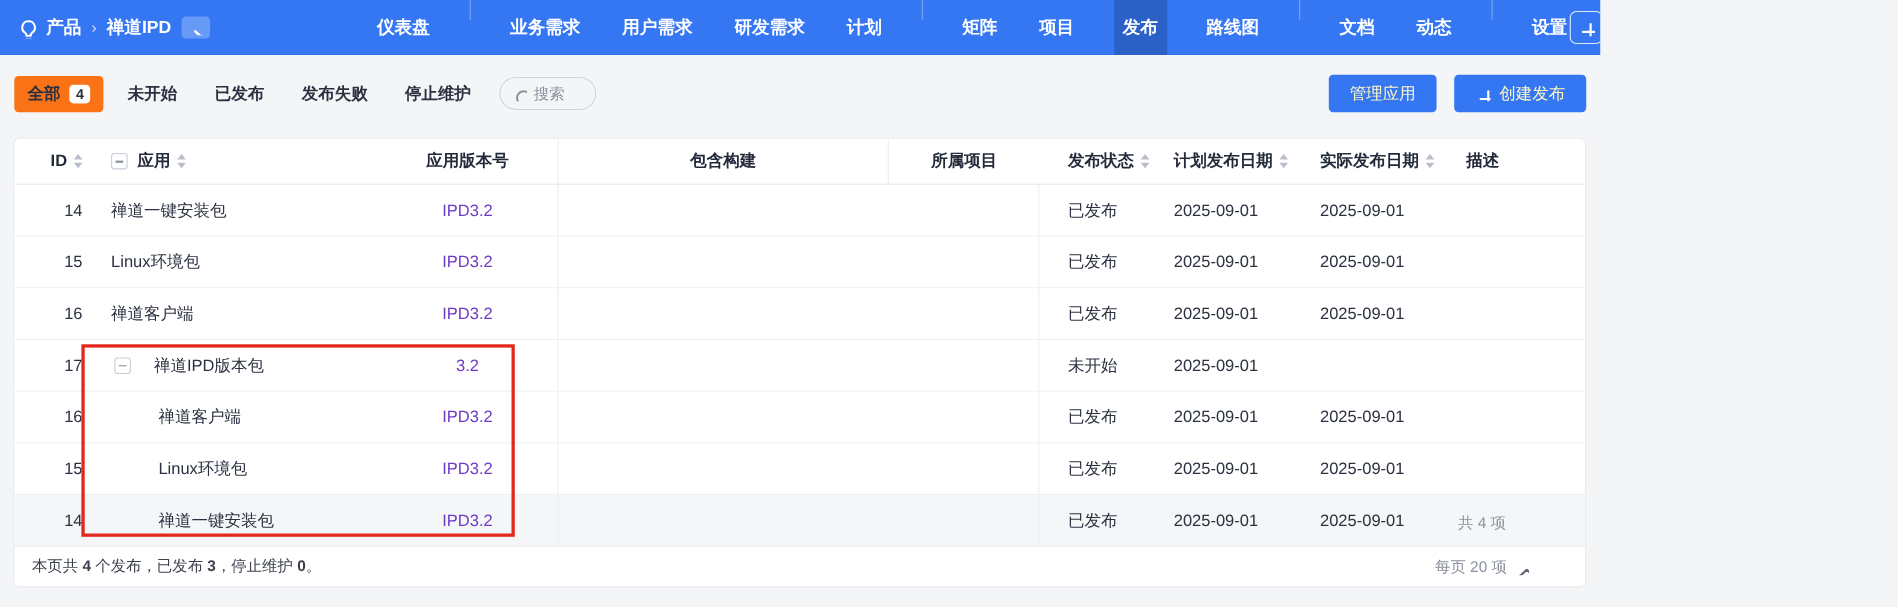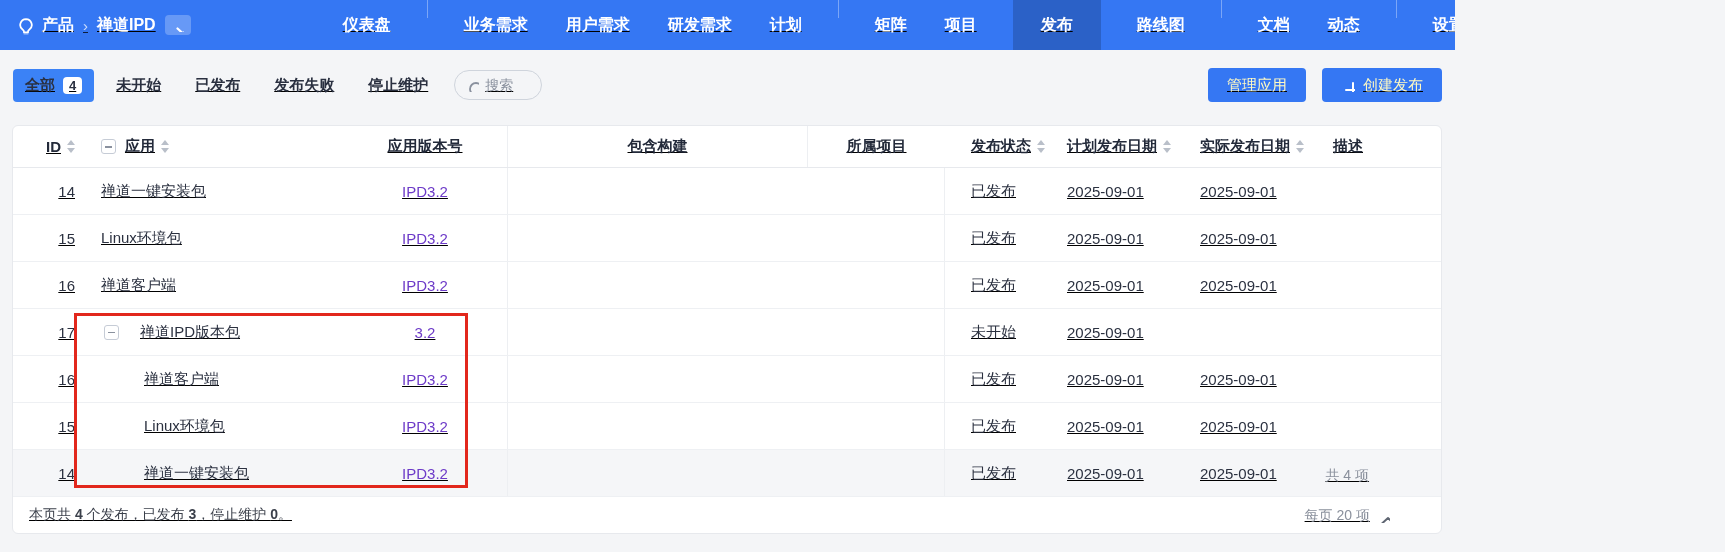--- a/index.html
+++ b/index.html
@@ -1,39 +1,39 @@
 <!DOCTYPE html>
 <html><head>
 <meta charset="utf-8">
 <style>
   * { margin:0; padding:0; box-sizing:border-box; }
   html,body { background:#f4f5f7; }
   body { font-family:"Liberation Sans","DejaVu Sans",sans-serif; }
-  .page { position:relative; width:1455px; height:552px; background:#f4f5f7; overflow:hidden;text-decoration:underline; }
+  .page { position:relative; width:1455px; height:552px; background:#f4f5f7; overflow:hidden; }
 
   
   .navbar { height:50px; background:#3577f3; display:flex; align-items:center; padding:0 25px 0 14px; color:#fff; }
   .crumb { display:flex; align-items:center; gap:9px; font-size:16px; font-weight:bold; white-space:nowrap; }
   .crumb .sep { font-weight:normal; opacity:.75; font-size:15px; }
   .chip { width:26px; height:20px; border-radius:4px; background:rgba(255,255,255,.25); display:flex; align-items:center; justify-content:center; cursor:pointer; }
   .menu { display:flex; align-items:flex-start; gap:34px; margin-left:150px; height:100%; }
   .menu-item { font-size:16px; font-weight:bold; height:100%; display:flex; align-items:center; padding:0 2px; cursor:pointer; white-space:nowrap; }
-  .menu-item.active { background:rgba(0,0,0,.18); padding:0 28px; }
+  .menu-item.active { background:rgba(0,0,0,.18); padding:0 8px; }
   .menu-div { width:1px; height:18px; background:rgba(255,255,255,.35); }
   .nav-right { margin-left:auto; display:flex; align-items:center; gap:20px; }
   .nav-btn { width:30px; height:30px; border:1.5px solid rgba(255,255,255,.85); border-radius:6px; display:flex; align-items:center; justify-content:center; cursor:pointer; }
   .bell-wrap { position:relative; width:32px; height:32px; display:flex; align-items:center; justify-content:center; cursor:pointer; }
   .badge { position:absolute; top:-3px; right:-4px; min-width:16px; height:16px; border-radius:8px; background:#f23636; color:#fff; font-size:11px; font-weight:bold; display:flex; align-items:center; justify-content:center; padding:0 4px; }
   .avatar { width:34px; height:34px; border-radius:50%; background:#9db45f; color:#fff; font-size:16px; font-weight:bold; display:flex; align-items:center; justify-content:center; cursor:pointer; }
 
   
   .toolbar { display:flex; align-items:center; margin:16px 13px 0 13px; height:38px; }
   .tabs { display:flex; align-items:center; gap:10px; }
   .tab { font-size:15px; color:#2a3040; font-weight:bold; padding:7px 12px; border-radius:4px; cursor:pointer; display:flex; align-items:center; gap:8px; white-space:nowrap; }
-  .tab.active { background:#3b82f6; }
+  .tab.active { background:#f97316; }
   .tab .count { background:#fff; border-radius:4px; font-size:13px; padding:1px 6px; color:#2a3040; }
   .search { margin-left:14px; width:88px; height:30px; border:1px solid #cfd4dc; border-radius:15px; display:flex; align-items:center; padding:0 10px; gap:6px; color:#8a919e; background:#fff0; }
   .search input { border:none; outline:none; background:transparent; width:46px; font-size:14px; color:#5b6270; }
   .search input::placeholder { color:#8a919e; }
   .toolbar-right { margin-left:auto; display:flex; gap:16px; }
   .btn { height:34px; background:#3577f3; border:none; color:#fef9c3; font-size:15px; border-radius:4px; padding:0 19px; cursor:pointer; display:flex; align-items:center; gap:8px; font-family:inherit; white-space:nowrap; }
 
   
   .card { position:relative; margin:21px 13px 0 12px; background:#fff; border:1px solid #e7e9ed; border-radius:6px; overflow:hidden; }
   .grid-row { display:grid; grid-template-columns:76px 254px 165px 300px 137px 110px 133px 133px 180px 1fr; align-items:center; }

